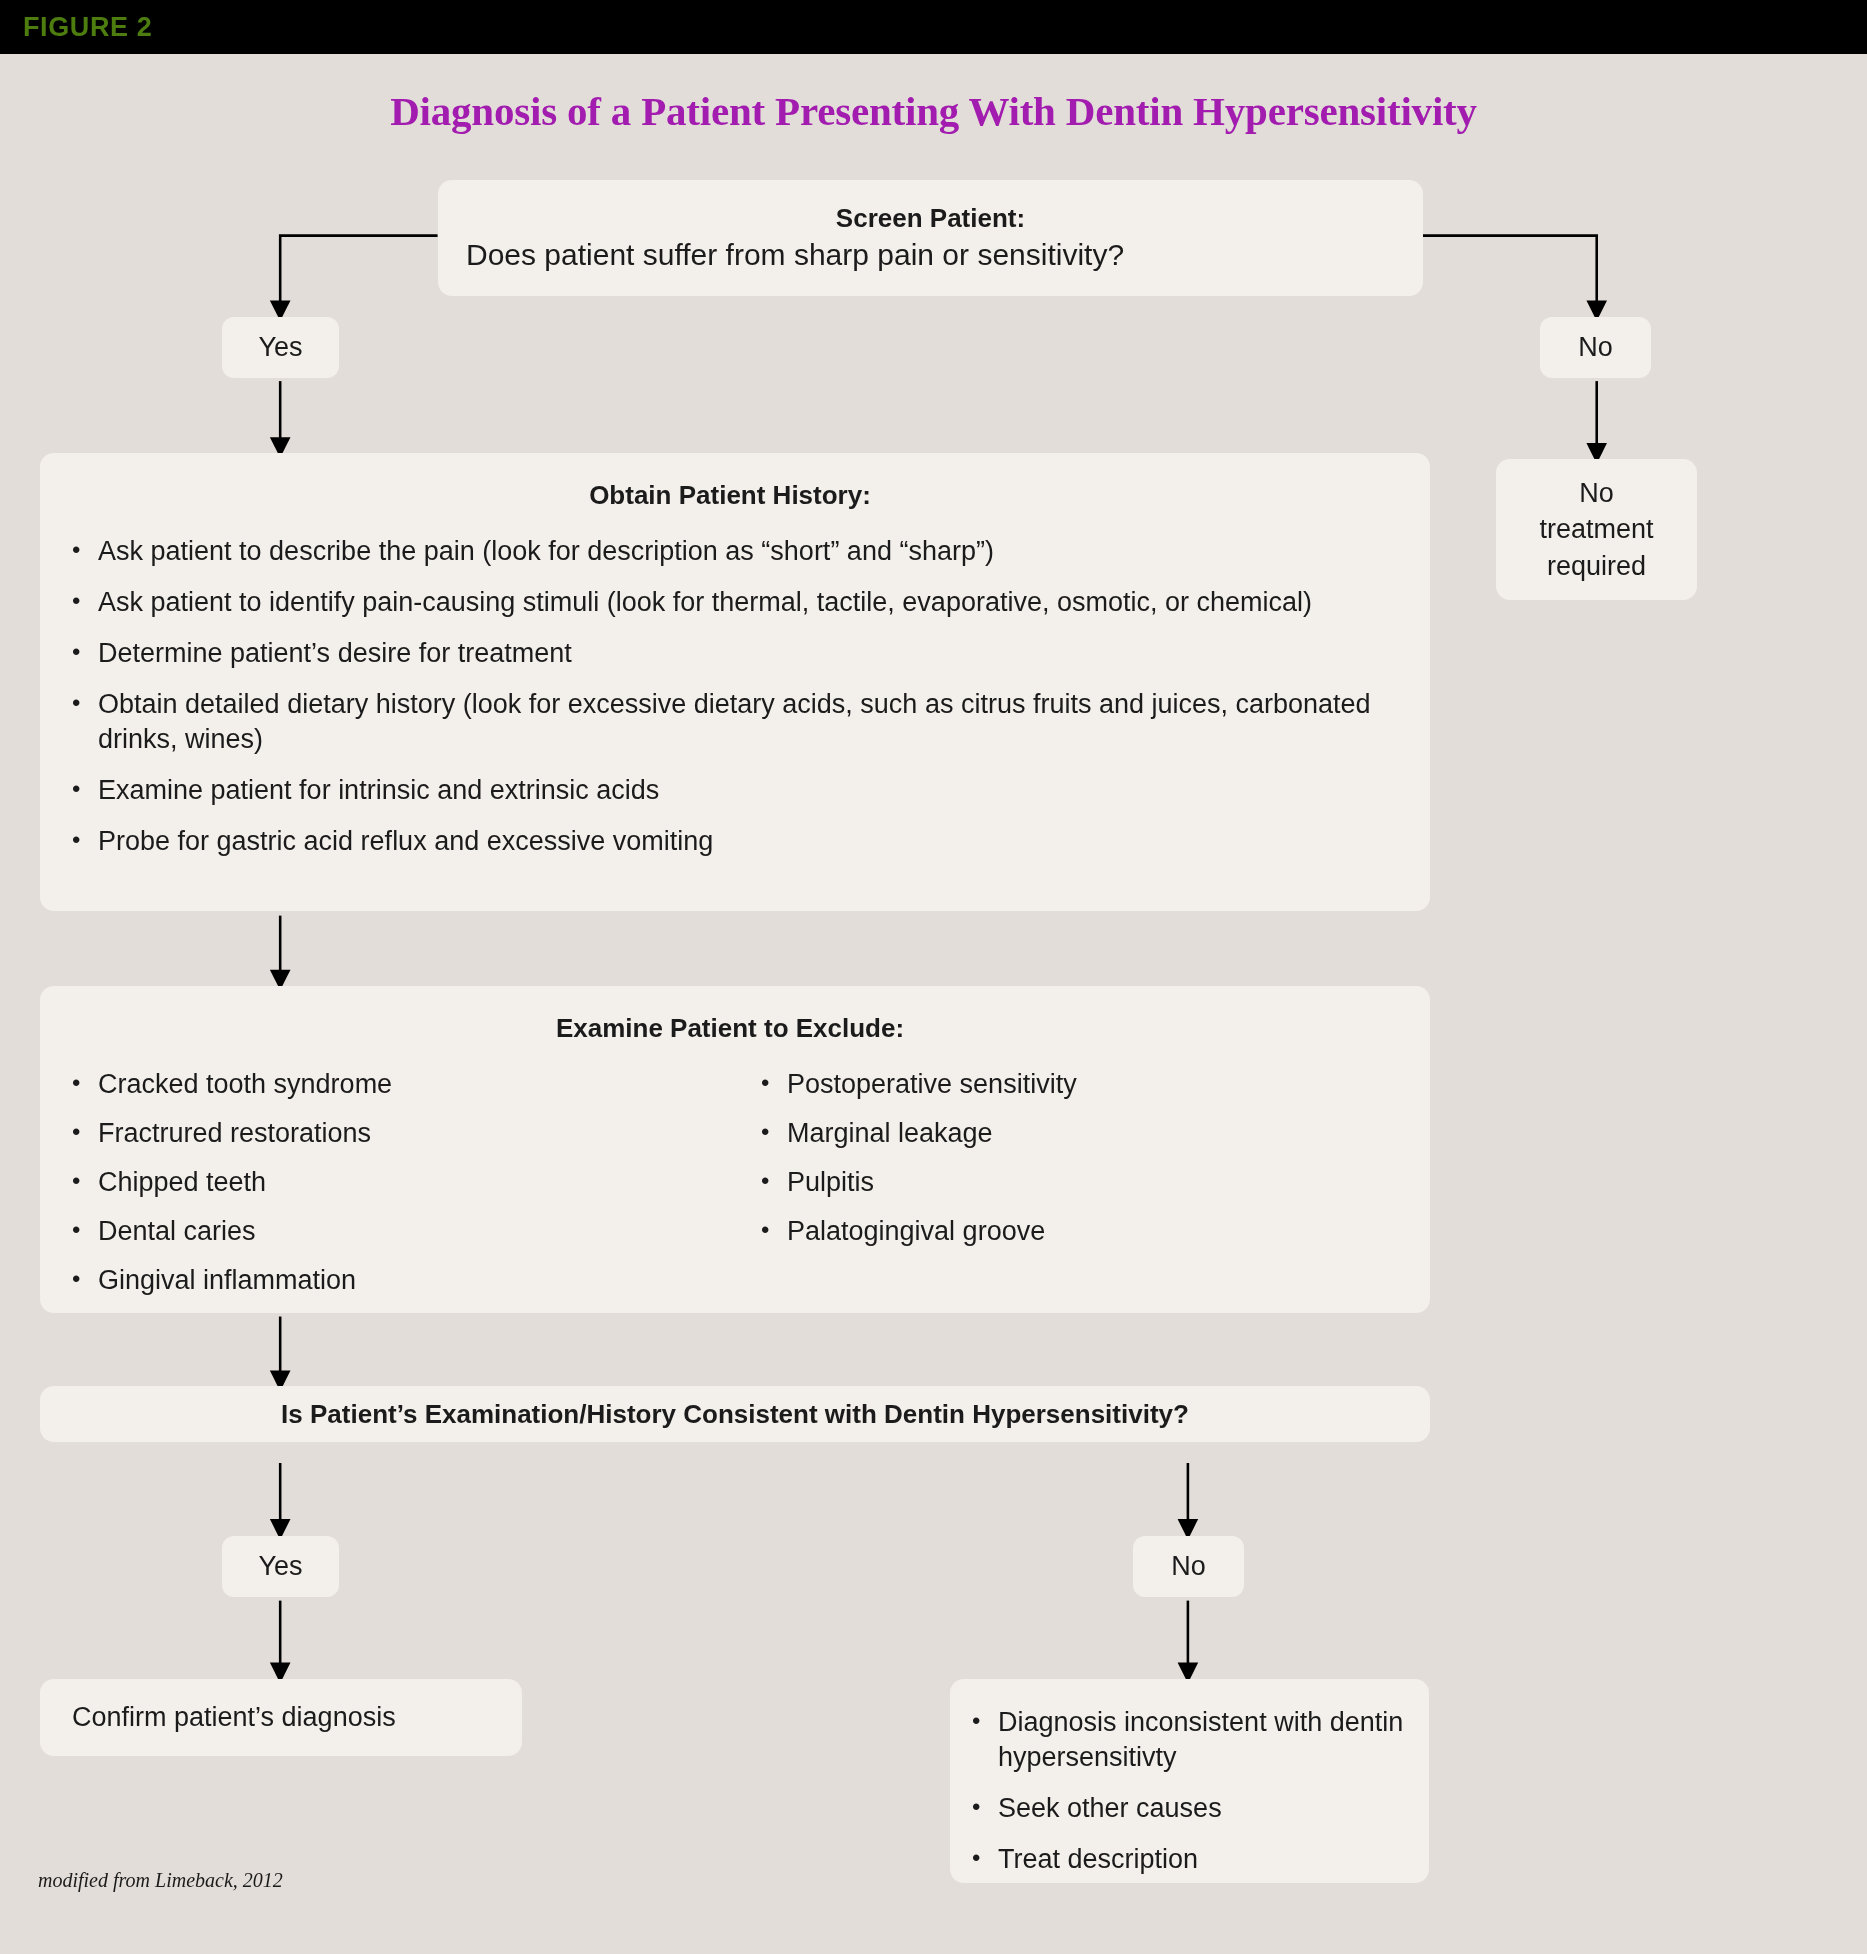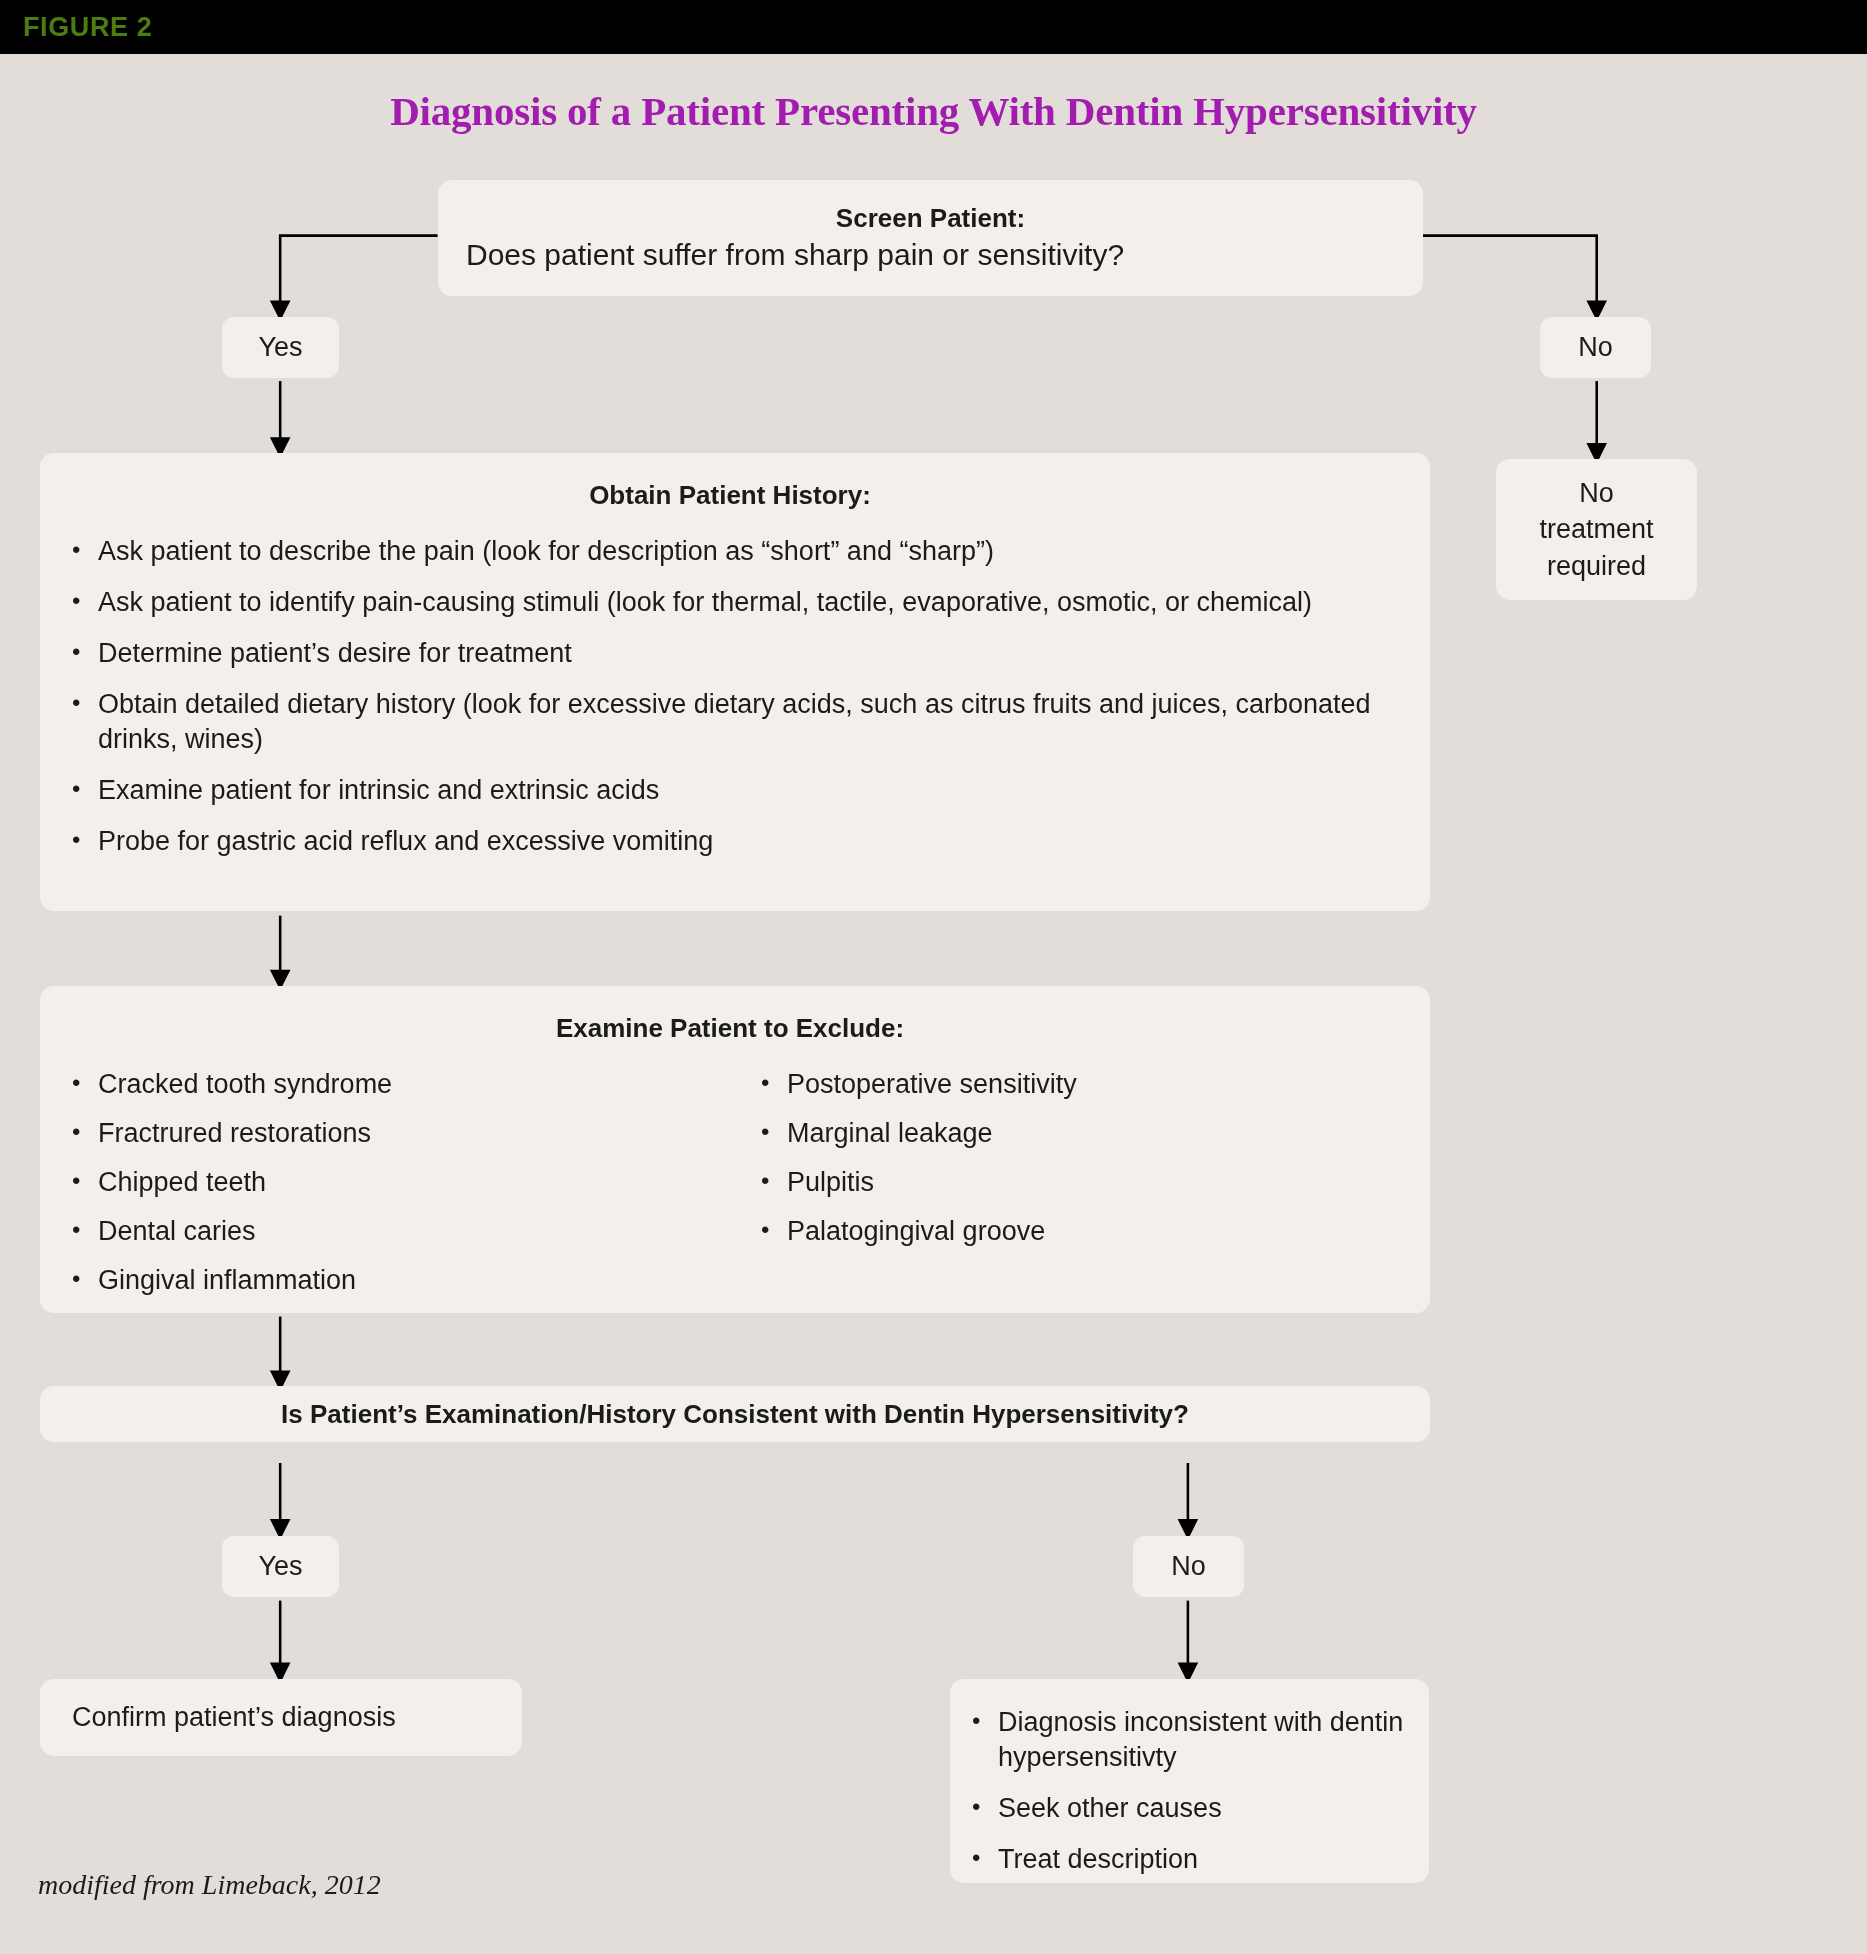--- a/index.html
+++ b/index.html
@@ -105,21 +105,21 @@
     display: flex;
     gap: 0;
   }
   .two-col .col { flex: 1; }
   .footnote {
     position: absolute;
     left: 38px;
     top: 1869px;
     font-family: "Liberation Serif", serif;
     font-style: italic;
-    font-size: 28px;
+    font-size: 20px;
     color: #1b1b1b;
   }
   svg.edges {
     position: absolute;
     left: 0; top: 0;
     width: 1867px;
     height: 1954px;
     pointer-events: none;
   }
 </style>

